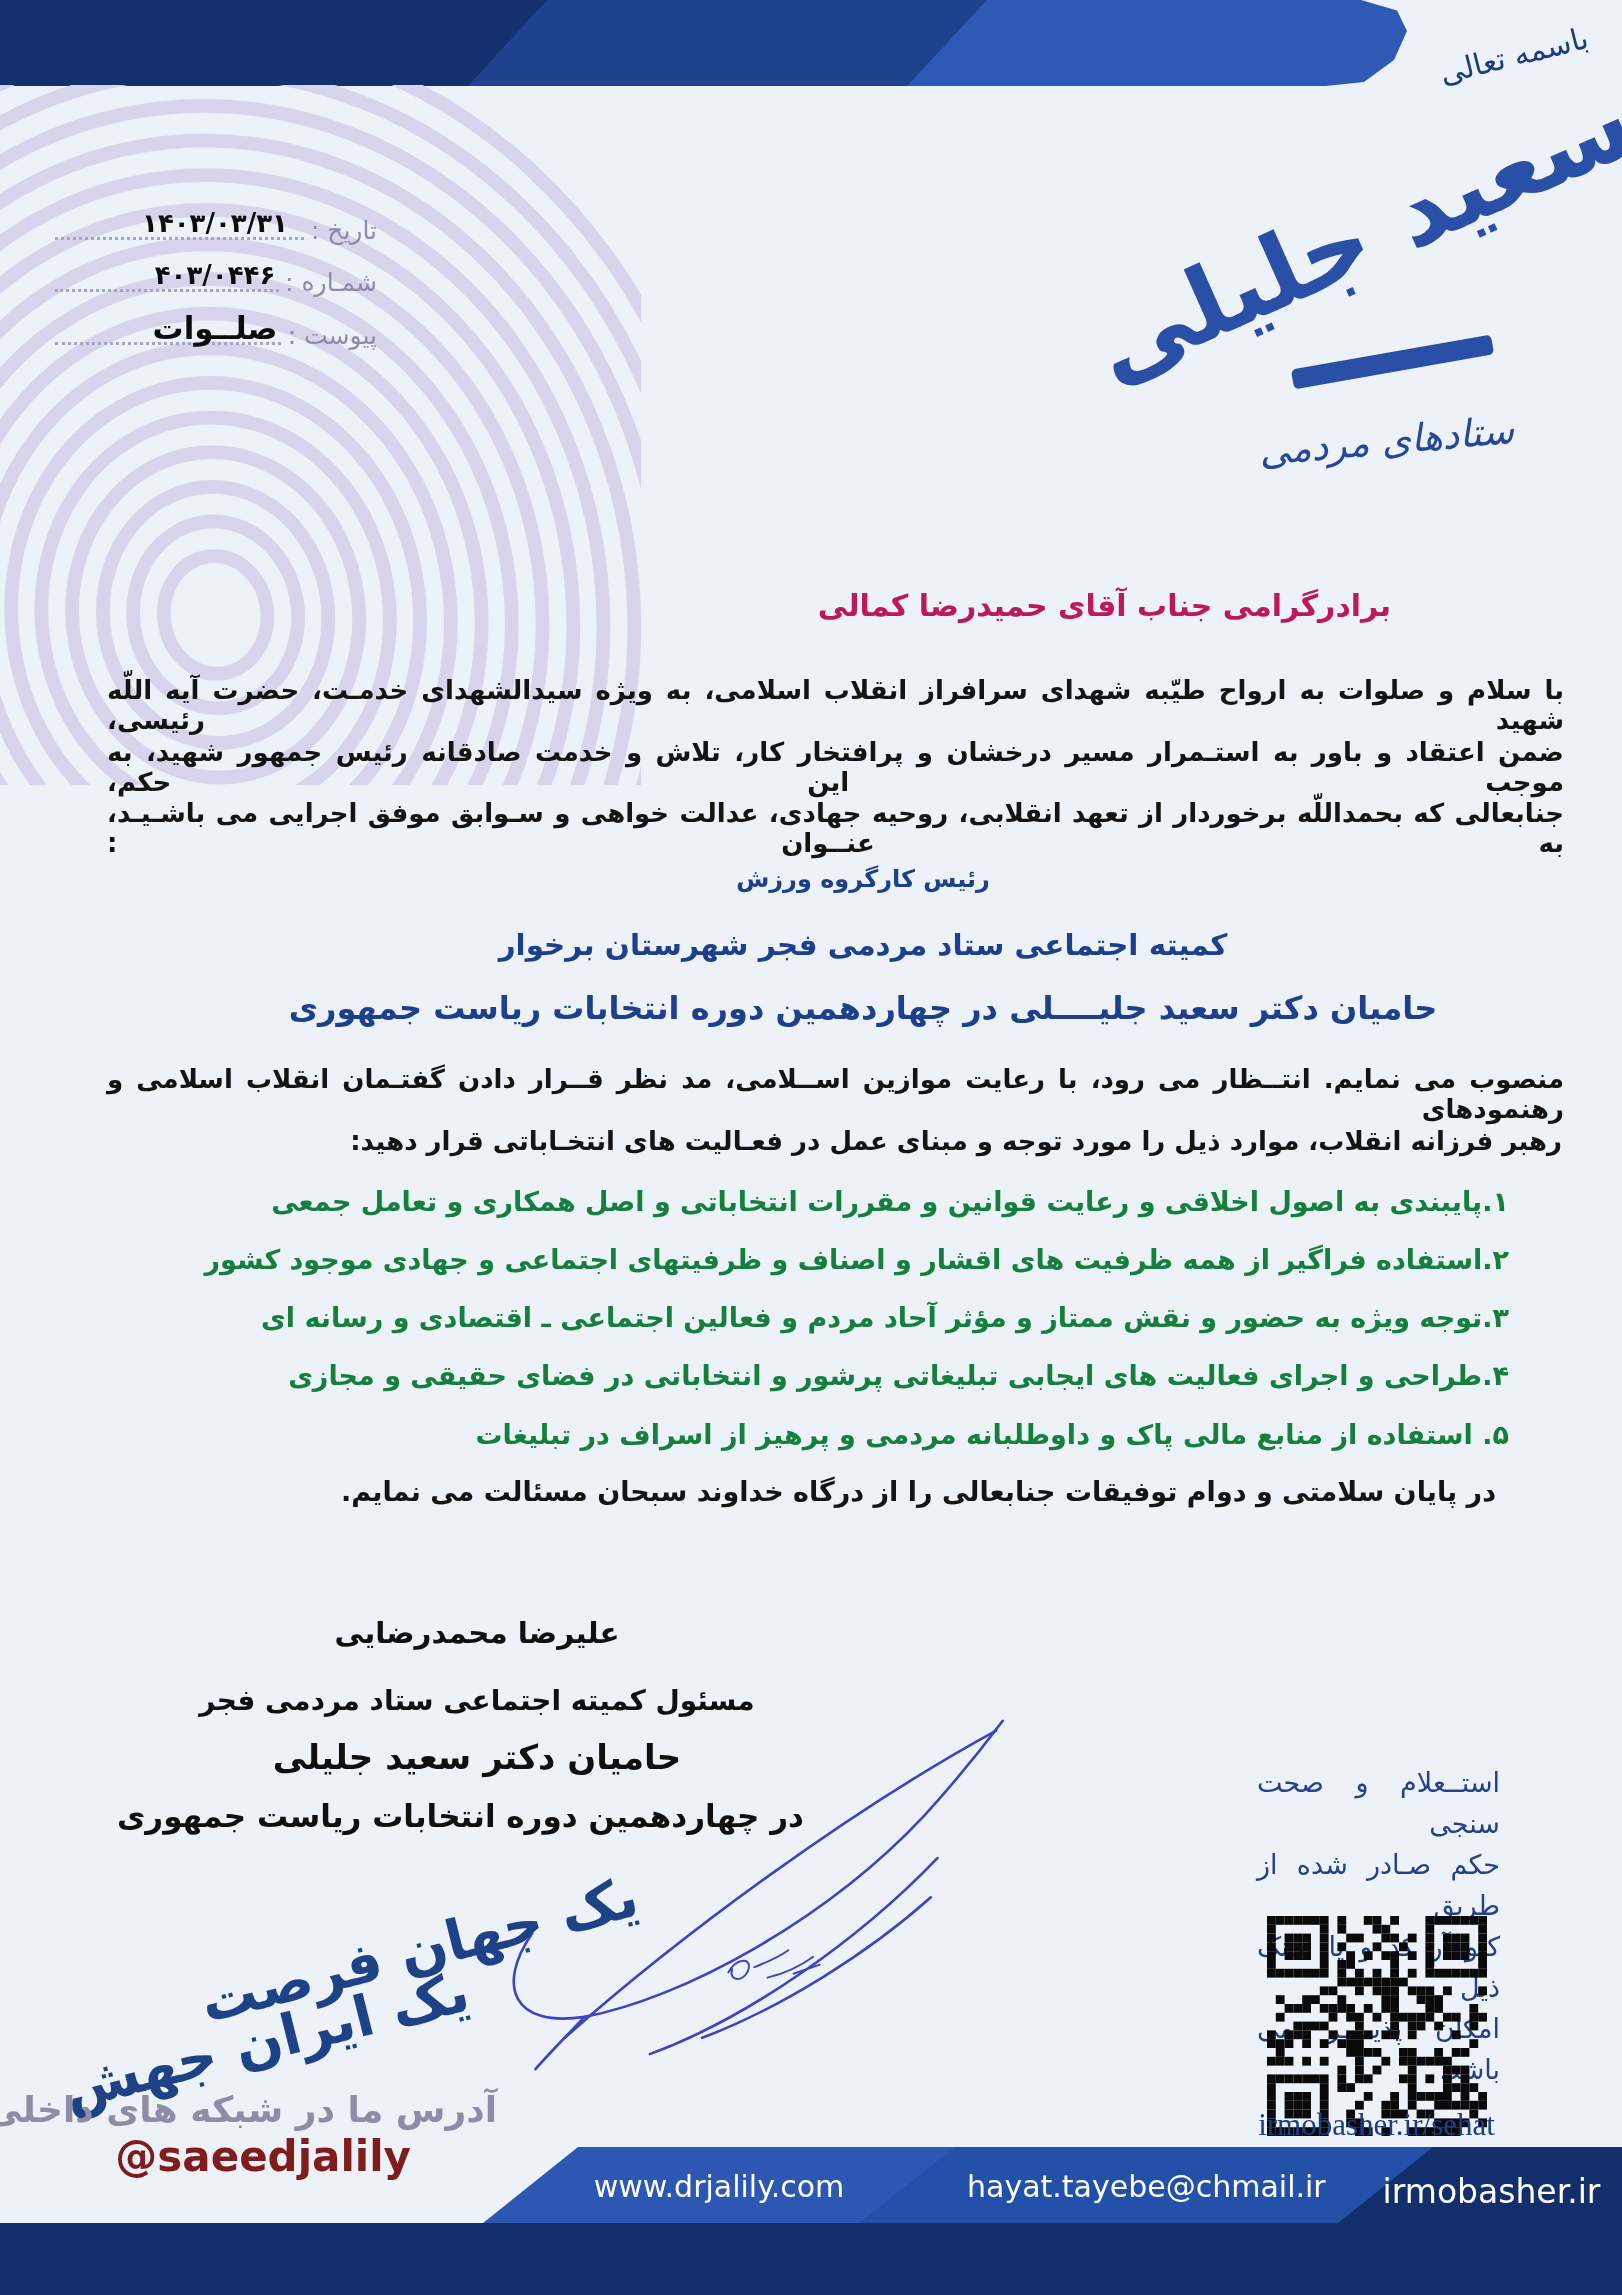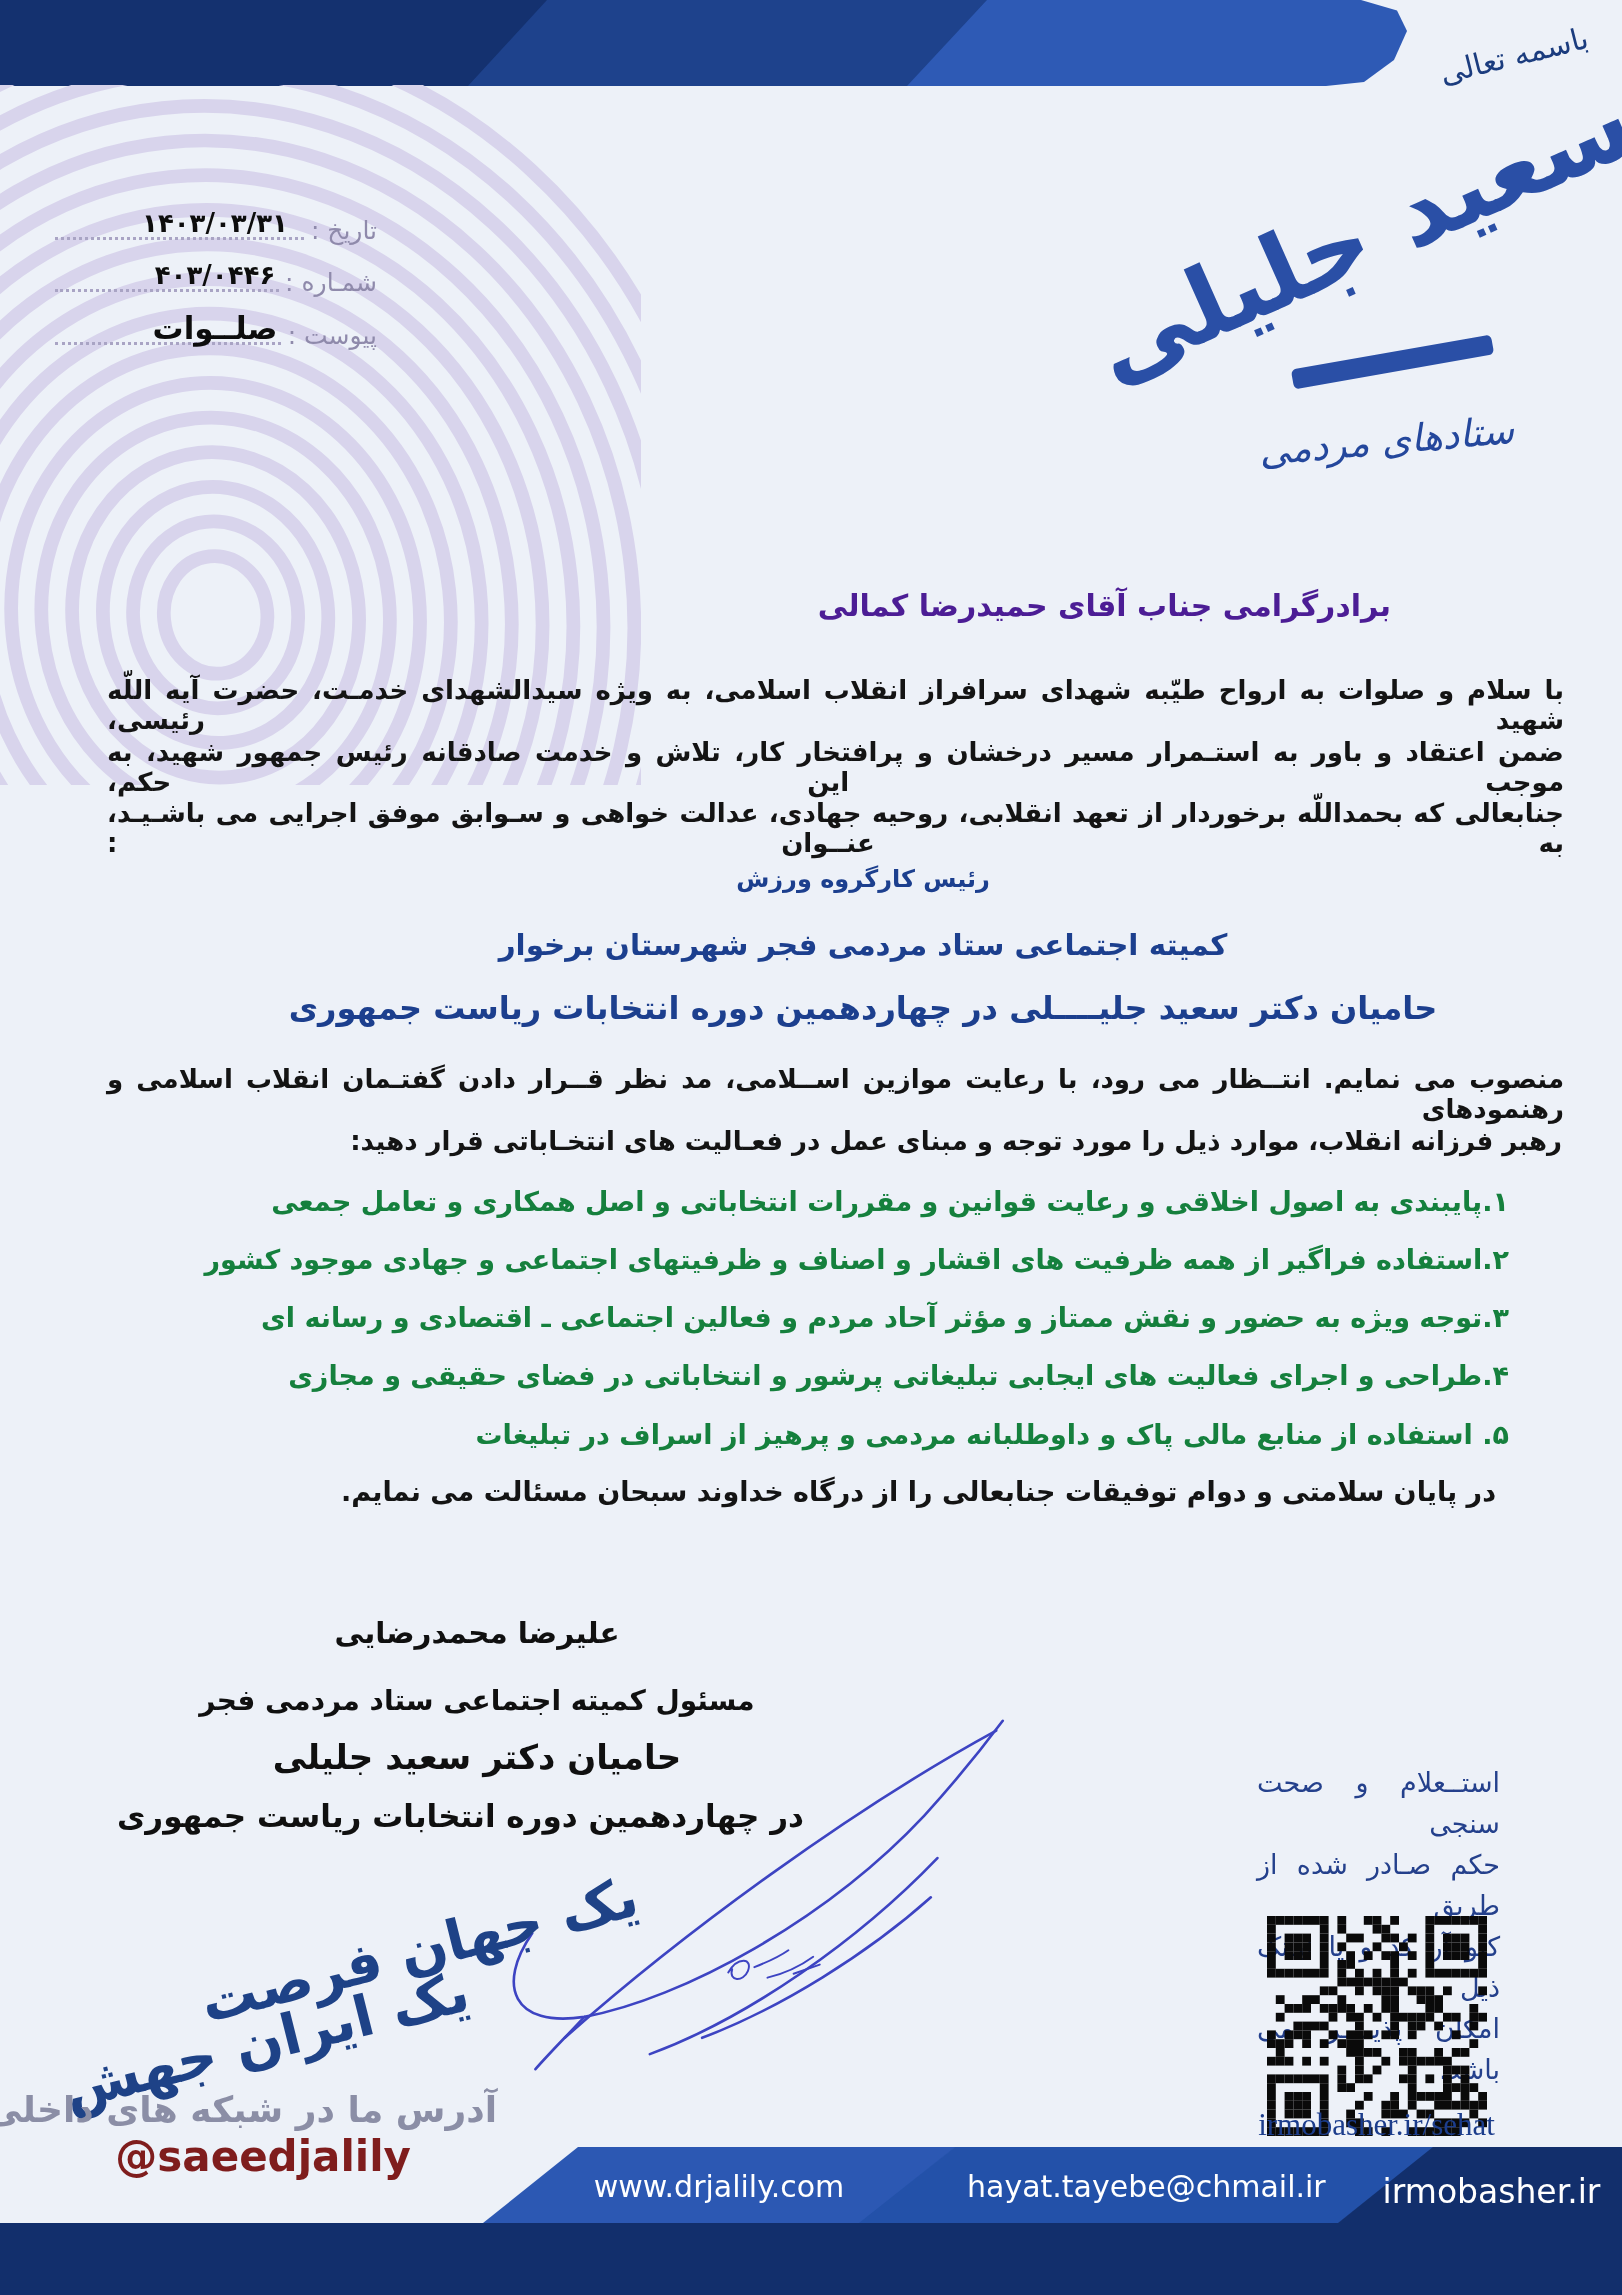--- a/index.html
+++ b/index.html
@@ -32,21 +32,21 @@
   .fingerprint{left:-6.5px;top:85px;}
   
   .meta-row{position:absolute;left:56px;width:322px;height:38px;display:flex;
     align-items:flex-end;gap:6.5px;direction:rtl;}
   .meta-label{color:#8f8aab;font-size:25px;white-space:nowrap;padding-bottom:1.3px;}
   .meta-dots{flex:1;border-bottom:3.9px dotted #a9a4c4;margin-bottom:6.5px;height:0;}
   .meta-value{position:absolute;left:62px;bottom:7.9px;width:196px;text-align:center;
     color:#0d0d0d;font-weight:bold;font-size:26px;white-space:nowrap;}
   .meta-value.big{font-size:31px;bottom:5.2px;}
   
-  .recipient{top:588px;right:231px;font-size:30px;font-weight:bold;color:#4c1d95;white-space:nowrap;}
+  .recipient{top:588px;right:231px;font-size:30px;font-weight:bold;color:#be185d;white-space:nowrap;}
   .bodyline{position:absolute;left:60px;right:58px;font-size:26px;font-weight:bold;color:#141414;
     text-align:justify;text-align-last:justify;margin-left:48px;}
   .rline{position:absolute;left:60px;right:60px;font-size:26px;font-weight:bold;color:#141414;
     text-align:right;}
   .title{position:absolute;left:105px;right:0;text-align:center;font-weight:bold;color:#1c3f8e;}
   .directive{position:absolute;left:60px;right:113px;text-align:right;
     font-size:27px;font-weight:bold;color:#15803d;white-space:nowrap;}
   .closing{position:absolute;right:126px;font-size:27px;font-weight:bold;color:#141414;white-space:nowrap;}
   
   .sig-line{position:absolute;left:151px;width:654px;text-align:center;font-weight:bold;color:#101010;white-space:nowrap;}

